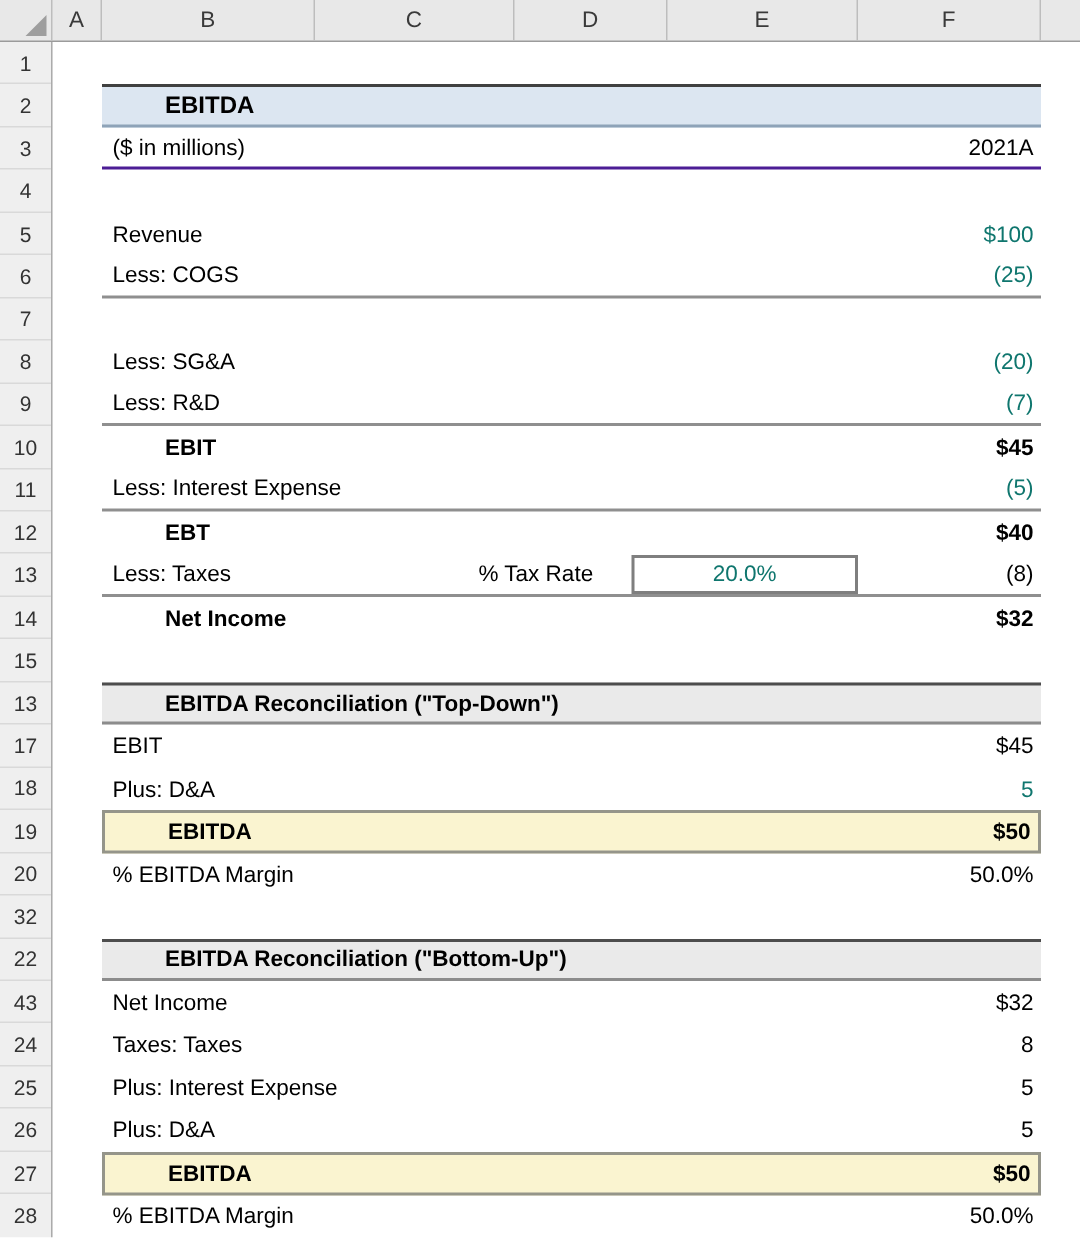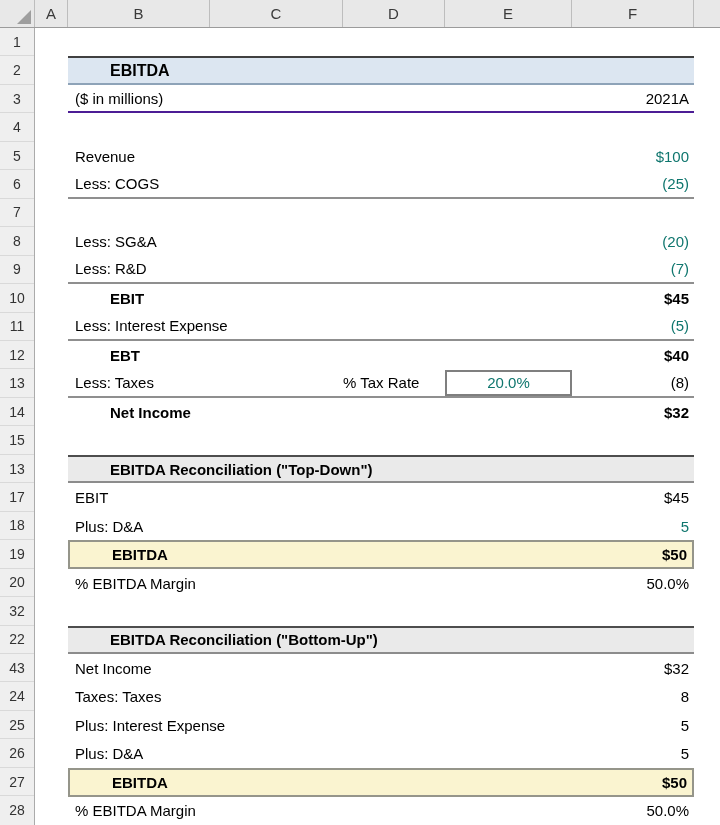--- a/index.html
+++ b/index.html
@@ -41,21 +41,21 @@
   
   .crow {
     position:absolute; left:68px; width:626px; height:28.46px;
     display:flex; align-items:center; box-sizing:border-box;
     white-space:nowrap;
   }
   .lbl  { flex:1; padding-left:7px; overflow:visible; }
   .val  { flex:none; width:122px; text-align:right; padding-right:5px; box-sizing:border-box; }
   .dlbl { flex:none; width:102px; text-align:left; padding-right:24px; box-sizing:border-box; }
   .tax-box {
-    flex:none; width:127px; height:26px; box-sizing:border-box;
+    flex:none; width:151px; height:26px; box-sizing:border-box;
     border:2px solid #7F7F7F; background:#fff;
     text-align:center; line-height:22px;
   }
   .bold { font-weight:bold;padding-left:42px; }
   .blue { color:#0f766e; }
   .title-band   { background:#DCE6F1; border-top:2px solid #404040; border-bottom:2px solid #8EA3B8; }
   .title-band .lbl { font-size:16px; }
   .units-row    { border-bottom:2px solid #4c1d95; }
   .sum-line     { border-bottom:2px solid #8F8F8F; }
   .section-band { background:#EAEAEA; border-top:2px solid #4D4D4D; border-bottom:2px solid #8C8C8C; }

